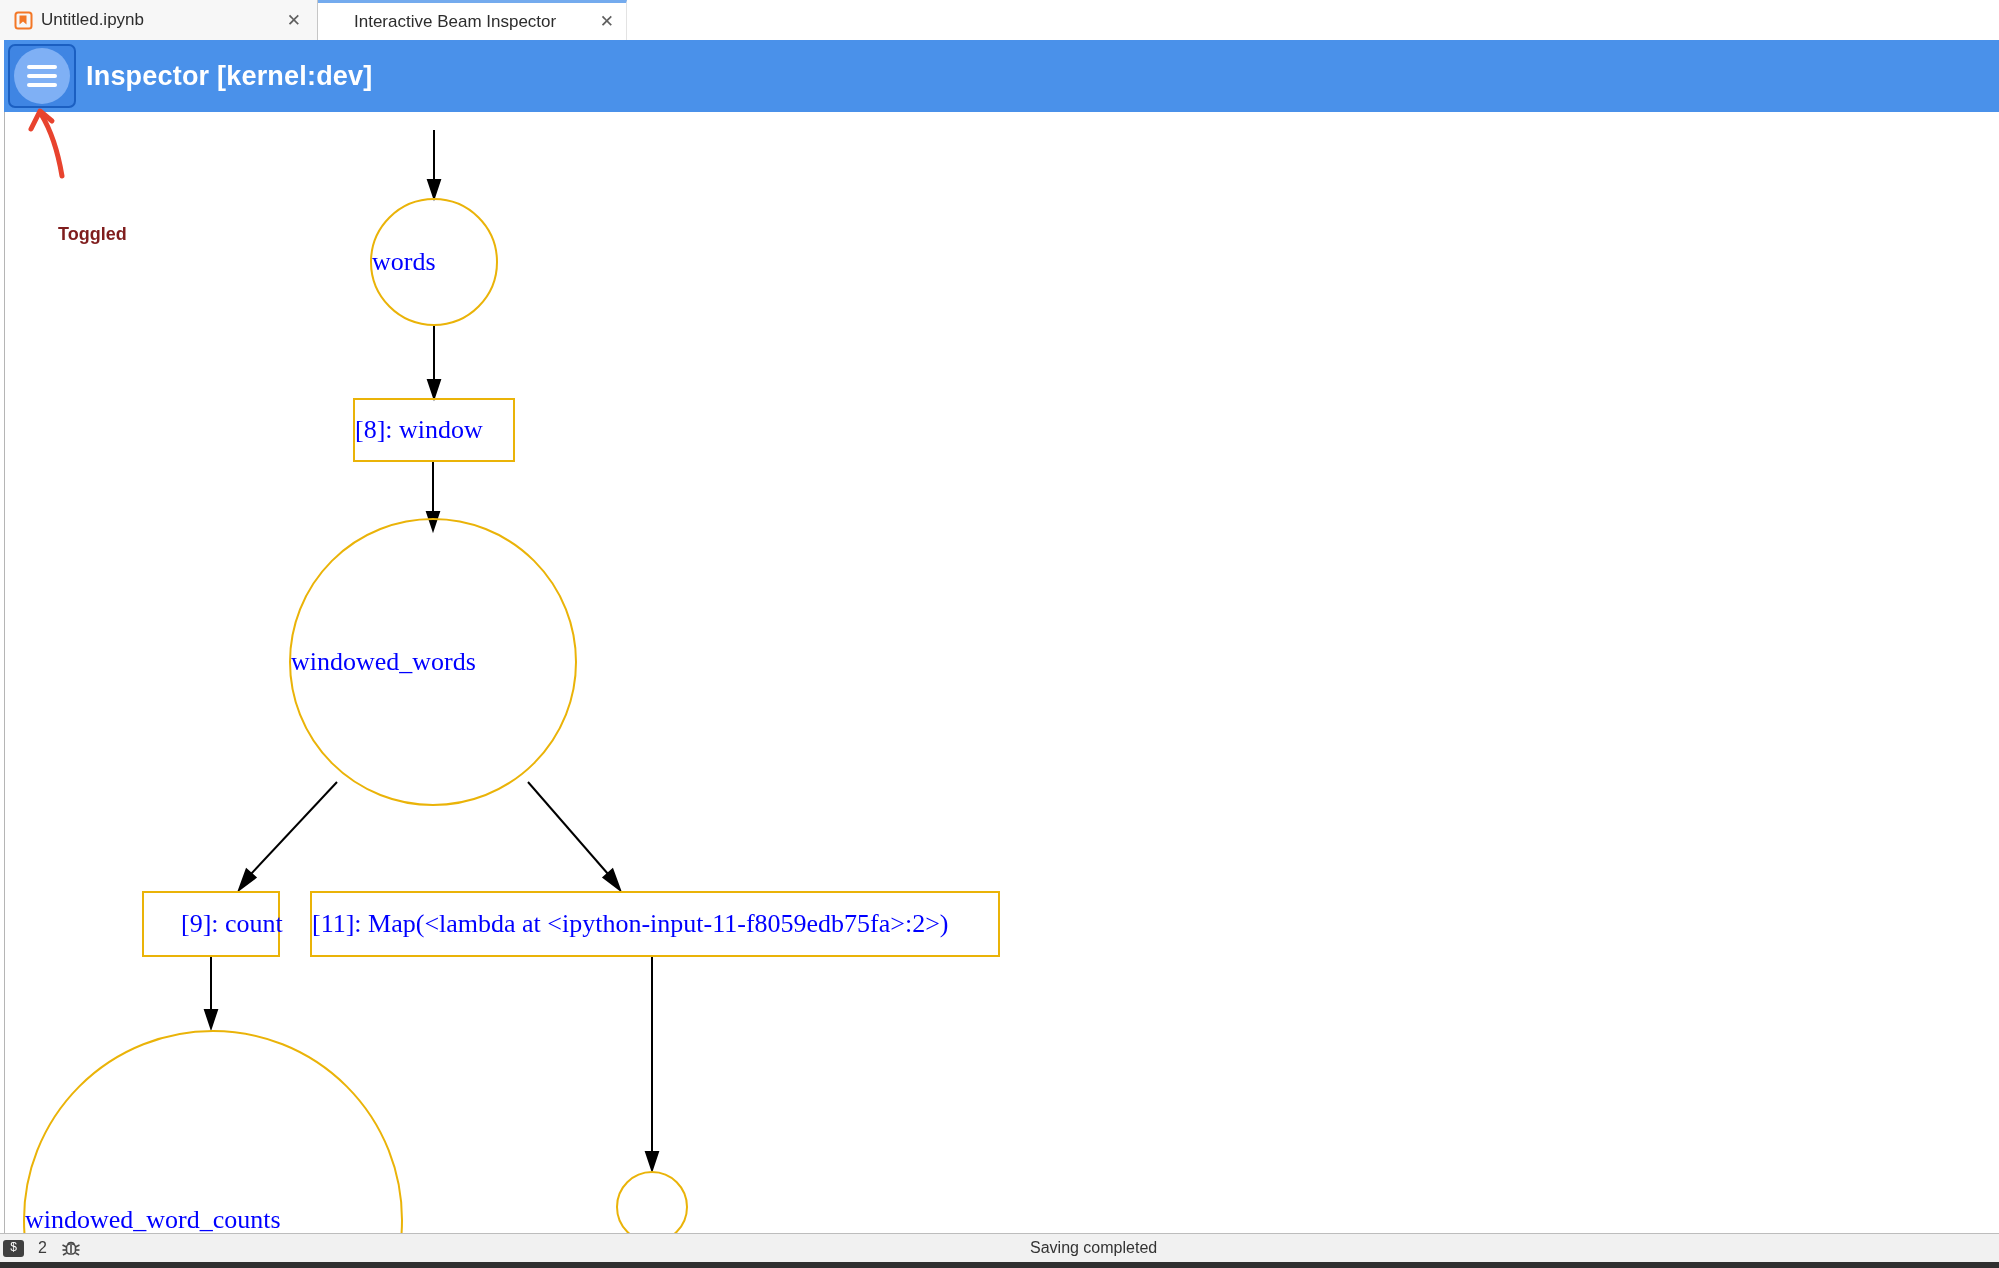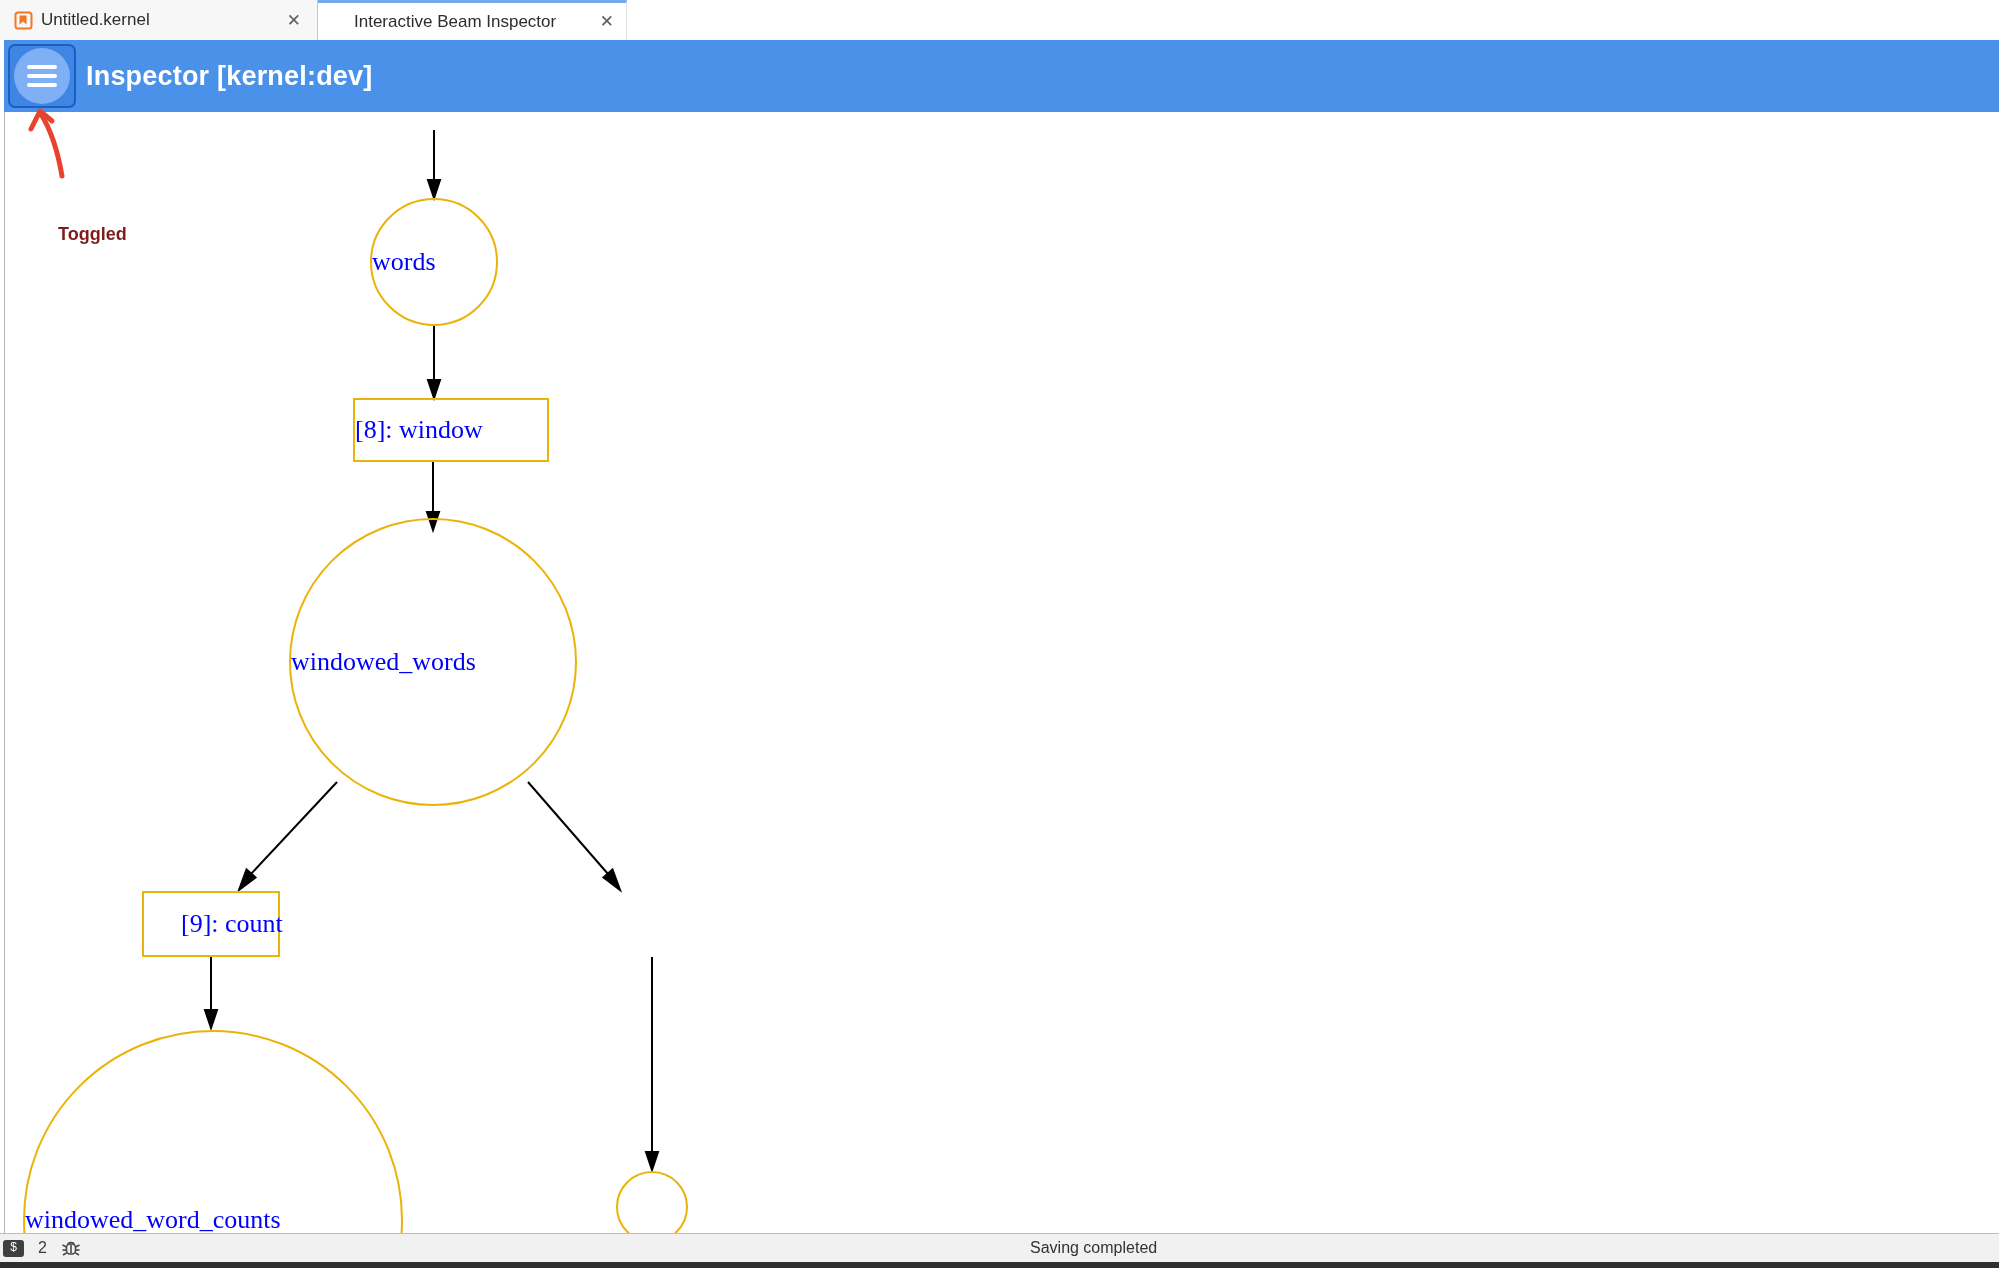--- a/index.html
+++ b/index.html
@@ -67,21 +67,21 @@
   }
   .content .edges{position:absolute;left:0;top:0;}
   .node{
     position:absolute;box-sizing:border-box;border:2px solid #eab308;
     color:#0000ff;font-family:"Liberation Serif","DejaVu Serif",serif;
     font-size:26px;display:flex;align-items:center;justify-content:flex-start;
     background:#ffffff00;cursor:pointer;white-space:nowrap;
   }
   .ellipse{border-radius:50%;}
   #node-words{left:365px;top:86px;width:128px;height:128px;}
-  #node-window{left:348px;top:286px;width:196px;height:64px;}
+  #node-window{left:348px;top:286px;width:162px;height:64px;}
   #node-windowed-words{left:284px;top:406px;width:288px;height:288px;}
   #node-count{left:137px;top:779px;width:138px;height:66px;padding-left:37px;}
   #node-map{left:305px;top:779px;width:690px;height:66px;}
   #node-windowed-word-counts{left:18px;top:918px;width:380px;height:380px;}
   #node-out{left:611px;top:1059px;width:72px;height:72px;}
 
   
   .statusbar{
     position:absolute;left:0;top:1233px;width:1999px;height:29px;
     background:#f1f1f1;border-top:1px solid #bdbdbd;box-sizing:border-box;
@@ -107,21 +107,21 @@
 <div class="page">
 
   <div class="tabbar">
     <div class="tab tab-inactive">
       <span class="nb-icon">
         <svg width="19" height="19" viewBox="0 0 19 19">
           <rect x="1.5" y="1.5" width="16" height="16" rx="2.5" fill="none" stroke="#f37726" stroke-width="2"></rect>
           <path d="M5.5 4.5 h7 v9 l-3.5,-3 l-3.5,3 z" fill="#f37726"></path>
         </svg>
       </span>
-      <span class="tab-label">Untitled.kernel</span>
+      <span class="tab-label">Untitled.ipynb</span>
       <span class="tab-close">✕</span>
     </div>
     <div class="tab tab-active">
       <span class="tab-label">Interactive Beam Inspector</span>
       <span class="tab-close">✕</span>
     </div>
   </div>
 
   <div class="header">
     <button class="menu-btn">
@@ -165,20 +165,23 @@
       <span>words</span>
     </div>
     <div class="node" id="node-window">
       <span>[8]: window</span>
     </div>
     <div class="node ellipse" id="node-windowed-words">
       <span>windowed_words</span>
     </div>
     <div class="node" id="node-count">
       <span>[9]: count</span>
+    </div>
+    <div class="node" id="node-map">
+      <span>[11]: Map(&lt;lambda at &lt;ipython-input-11-f8059edb75fa&gt;:2&gt;)</span>
     </div>
     <div class="node ellipse" id="node-windowed-word-counts">
       <span>windowed_word_counts</span>
     </div>
     <div class="node ellipse" id="node-out"></div>
   </div>
 
   <div class="annotation">
     <svg width="80" height="80" viewBox="0 0 80 80">
       <g fill="none" stroke="#e8432e" stroke-width="5" stroke-linecap="round" stroke-linejoin="round">

